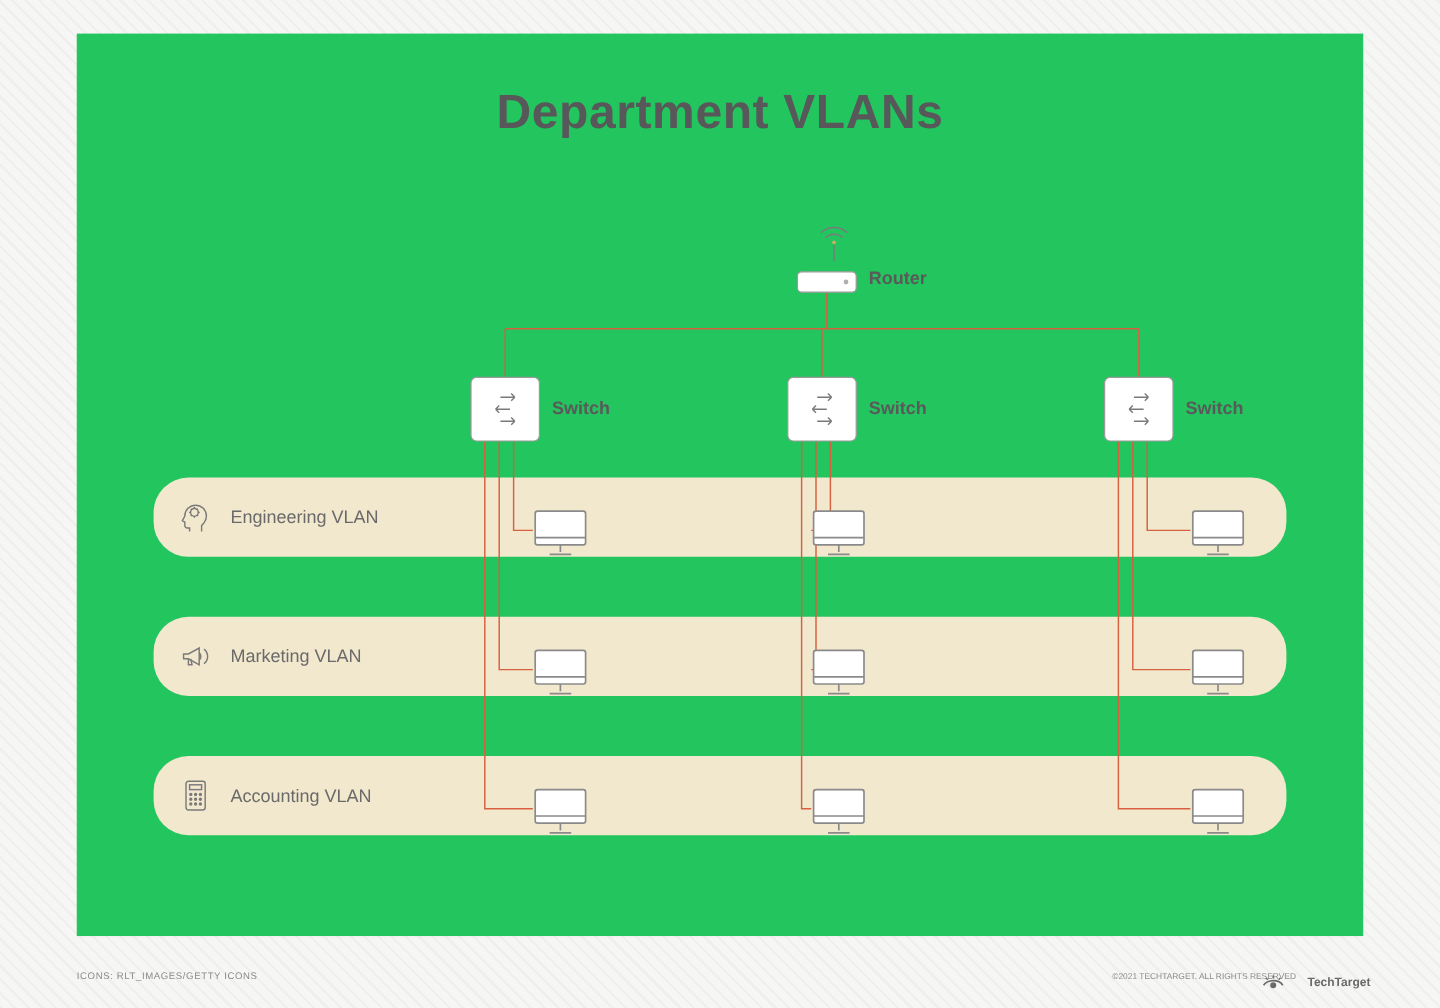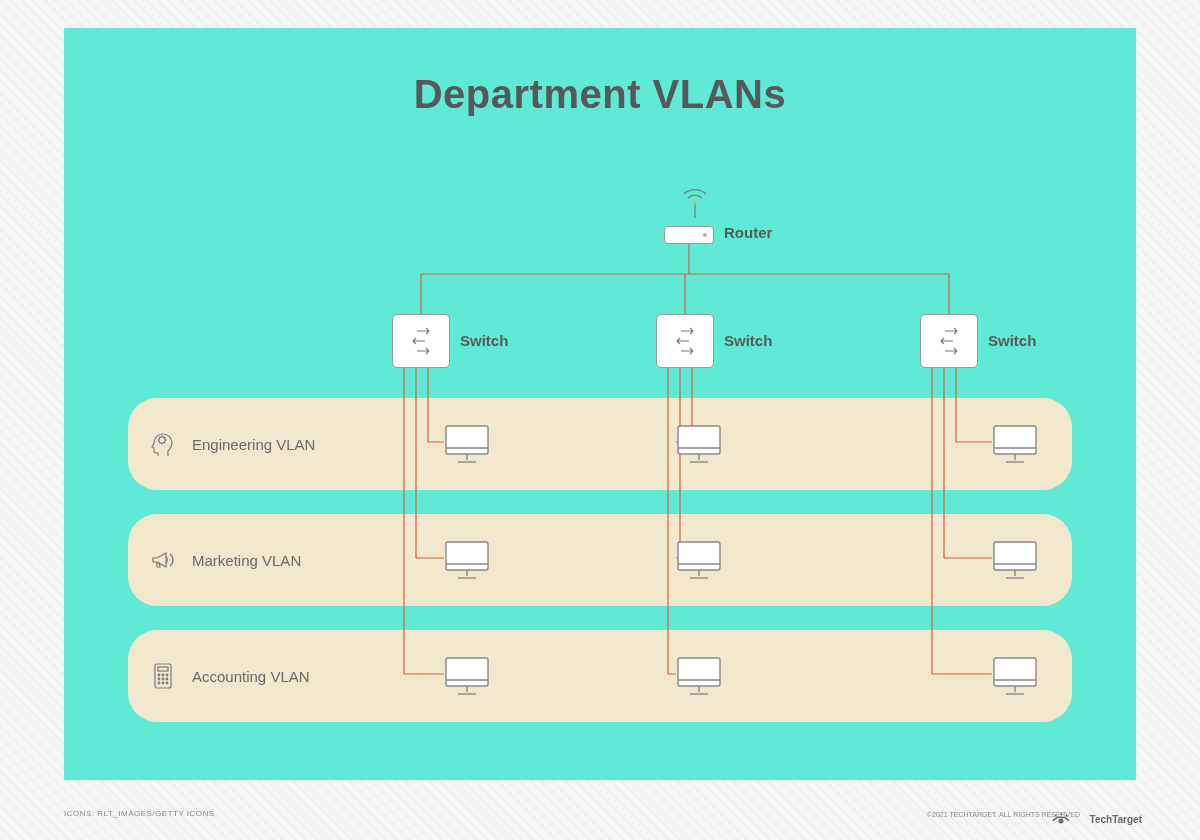--- a/index.html
+++ b/index.html
@@ -11,38 +11,38 @@
     background-image: repeating-linear-gradient(45deg, #f0efee 0, #f0efee 2px, #f6f6f5 2px, #f6f6f5 8px);
     position: relative;
     overflow: hidden;
   }
   .canvas {
     position: absolute;
     left: 64px;
     top: 28px;
     width: 1072px;
     height: 752px;
-    background: #5eead4;
+    background: #22c55e;
     box-shadow: 0 1px 2px rgba(0,0,0,0.04);
   }
   .title {
     position: absolute;
     top: 44px;
     left: 0; right: 0;
     text-align: center;
     font-size: 40px;
     font-weight: 700;
     color: #58585a;
     letter-spacing: 0.5px;
   }
   .band {
     position: absolute;
     left: 64px;
     right: 64px;
-    height: 92px;
+    height: 66px;
     background: #f2e8ce;
     border-radius: 29px;
   }
   .band-label {
     position: absolute;
     left: 20px;
     top: 0; bottom: 0;
     display: flex;
     align-items: center;
     gap: 14px;

